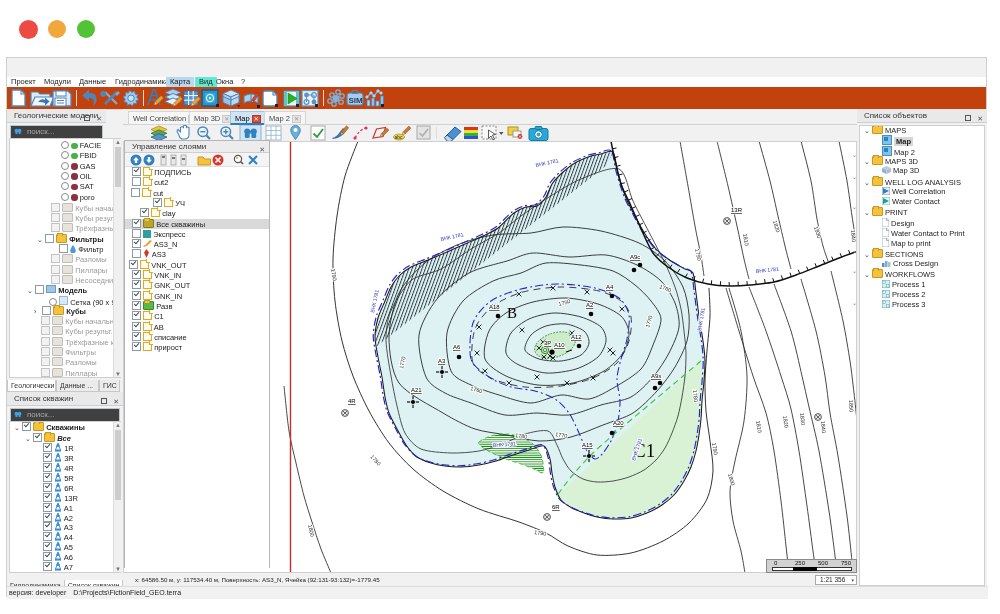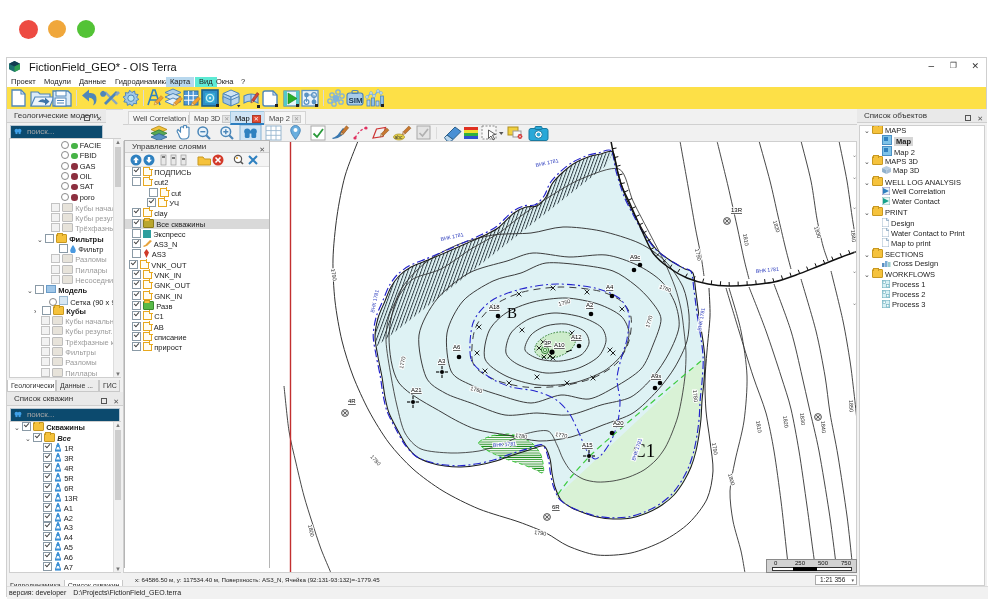--- a/index.html
+++ b/index.html
@@ -10,57 +10,46 @@
 .cbg{display:inline-block;width:7px;height:7px;border:1px solid #c3c3c3;background:#f2f2f2;vertical-align:-1px}
 .fold{display:inline-block;width:9px;height:7px;background:#f5c23c;border:1px solid #c89820;border-radius:1px;vertical-align:-1px;position:relative}
 .fold:before{content:"";position:absolute;left:0;top:-2px;width:4px;height:2px;background:#f5c23c;border:1px solid #c89820;border-bottom:none}
 .foldg{display:inline-block;width:9px;height:7px;background:#e7e3da;border:1px solid #bdbdbd;border-radius:1px;vertical-align:-1px}
 .lay{display:inline-block;width:7px;height:7px;border:1.3px solid #e8a81e;background:#fffdf2;vertical-align:-1px;position:relative}.lay:after{content:"";position:absolute;right:-2px;top:-2px;width:3px;height:3px;background:#fff;border-left:1.3px solid #e8a81e;border-bottom:1.3px solid #e8a81e}
 .arr{display:inline-block;width:8px;font-size:7px;color:#444}
 .rad{display:inline-block;width:6px;height:6px;border:1px solid #8a8a8a;border-radius:50%;background:#fff;vertical-align:-1px}
 .dot{display:inline-block;width:6.5px;height:6.5px;border-radius:50%;vertical-align:-1px}
 .ptitle{position:absolute;left:0;right:0;top:0;height:14px;background:#e9e9e9;border-bottom:1px solid #cfcfcf;font-size:8px;color:#333;line-height:14px;padding-left:7px;box-sizing:border-box}
 .pbtns{position:absolute;right:4px;top:3px;font-size:7px;color:#555}.pinbox{display:inline-block;width:4px;height:4px;border:1px solid #555;margin-right:6px;vertical-align:0.5px}
-.search{position:absolute;left:3px;right:3px;top:16px;height:12px;background:#0c4a6e;border:1px solid #b9c7d2;font-size:8px;color:#a7a7a7;line-height:12px;padding-left:16px}
+.search{position:absolute;left:3px;right:3px;top:16px;height:12px;background:#404040;border:1px solid #b9c7d2;font-size:8px;color:#a7a7a7;line-height:12px;padding-left:16px}
 .tabbtn{display:inline-block;height:12px;line-height:12px;font-size:7px;color:#333;padding:0 3px;white-space:nowrap;border:1px solid #c8c8c8;border-top:none;background:#ececec}
 .tabbtn.sel{background:#fff}
 .mi{font-size:7.5px;color:#222;position:absolute;top:0;height:10px;line-height:10px}
 </style></head>
 <body>
 
 <div class="a" style="left:19px;top:20px;width:19px;height:19px;border-radius:50%;background:#ed4b42"></div>
 <div class="a" style="left:48px;top:20px;width:18px;height:18px;border-radius:50%;background:#f0a73b"></div>
 <div class="a" style="left:77px;top:20px;width:18px;height:18px;border-radius:50%;background:#53c336"></div>
 
 <div class="a" id="win" style="left:6px;top:57px;width:981px;height:540px;background:#f1f1f1;border:1px solid #cfcfcf;box-sizing:border-box">
 
-  <div class="a" style="left:0;top:0;width:100%;height:19px;background:#fff">
-    <svg class="a" style="left:2px;top:3px" width="11" height="11" viewBox="0 0 10 10">
-        <polygon points="5,0 10,2.5 10,7.5 5,10 0,7.5 0,2.5" fill="#1b6f6f"></polygon>
-        <polygon points="5,0 10,2.5 5,5 0,2.5" fill="#123c52"></polygon>
-        <polygon points="5,5 10,2.5 10,7.5 5,10" fill="#2e9e52"></polygon>
-      </svg>
-    <span class="a" style="left:22px;top:3px;font-size:11px;color:#111">FictionField_GEO* - OIS Terra</span>
-    <span class="a" style="right:52px;top:2px;font-size:10px;color:#333">–</span>
-    <span class="a" style="right:29px;top:3px;font-size:8px;color:#333">❐</span>
-    <span class="a" style="right:7px;top:3px;font-size:9px;color:#333">✕</span>
-  </div>
 
   <div class="a" style="left:0;top:19px;width:100%;height:10px;background:#fff">
     <span class="mi" style="left:4px">Проект</span>
     <span class="mi" style="left:37px">Модули</span>
     <span class="mi" style="left:72px">Данные</span>
     <span class="mi" style="left:108px">Гидродинамика</span>
     <span class="mi" style="left:159px;background:#b8d8ee;padding:0 4px">Карта</span>
     <span class="mi" style="left:188px;background:#5eead4;padding:0 4px">Вид</span>
     <span class="mi" style="left:209px">Окна</span>
     <span class="mi" style="left:234px">?</span>
   </div>
 
-  <div class="a" id="maintb" style="left:0;top:29px;width:100%;height:22px;background:#fde047;border-bottom:1px solid #d9d9d9"><svg width="981" height="22" viewBox="0 0 981 22">
+  <div class="a" id="maintb" style="left:0;top:29px;width:100%;height:22px;background:#c2410c;border-bottom:1px solid #d9d9d9"><svg width="981" height="22" viewBox="0 0 981 22">
         <path d="M5 3 h9 l4 4 v12 h-13 z" fill="#fff" stroke="#4f86ba" stroke-width="1.3"></path>
         <path d="M14 3 v4 h4" fill="none" stroke="#4f86ba" stroke-width="1.1"></path>
         <path d="M24 5 h7 l2 2 h10 v12 h-19 z" fill="#dcebf7" stroke="#4f86ba" stroke-width="1.2"></path>
         <path d="M24 19 l4 -9 h19 l-4 9 z" fill="#eef5fb" stroke="#4f86ba" stroke-width="1.2"></path>
         <path d="M31 15 q3 -4 7 -2 l0 -2.5 l4.5 4 l-4.5 4 l0 -2.5 q-4 -1.5 -7 -1 z" fill="#3f76aa"></path>
         <path d="M46 4 h15 l3 3 v12 h-18 z" fill="#dcebf7" stroke="#4f86ba" stroke-width="1.3"></path>
         <rect x="49" y="4" width="10" height="5" fill="#fff" stroke="#4f86ba"></rect>
         <rect x="48" y="11" width="11" height="8" fill="#fff" stroke="#4f86ba"></rect>
         <line x1="50" y1="13.5" x2="57" y2="13.5" stroke="#4f86ba"></line>
         <line x1="50" y1="16" x2="57" y2="16" stroke="#4f86ba"></line>
@@ -616,23 +605,23 @@
           <circle cx="93" cy="7" r="5.5" fill="#d33a2a"></circle>
           <path d="M90.5 4.5 l5 5 m0 -5 l-5 5" stroke="#fff" stroke-width="1.6"></path>
           <circle cx="113" cy="6" r="3.6" fill="#fff" stroke="#555" stroke-width="1.2"></circle>
           <line x1="115.5" y1="8.5" x2="118" y2="11" stroke="#555" stroke-width="1.6"></line>
           <circle cx="112" cy="5" r="1" fill="#e8a020"></circle>
           <path d="M124 3 l8 8 m0 -8 l-8 8" stroke="#2f81c0" stroke-width="2"></path>
         </svg></div>
     <div class="a" style="left:0;top:26px;width:144px;height:401px;background:#fff;overflow:hidden" id="laylist">
         <div class="row" style="left:0;top:0px;width:144px;padding-left:7px"><span class="cb c"></span> <span class="lay"></span> <span>ПОДПИСЬ</span></div>
 <div class="row" style="left:0;top:10.3px;width:144px;padding-left:7px"><span class="cb"></span> <span class="lay"></span> <span>cut2</span></div>
-<div class="row" style="left:12px;top:20.6px;width:144px;padding-left:12px"><span class="cb"></span> <span class="lay"></span> <span>cut</span></div>
-<div class="row" style="left:9px;top:30.900000000000002px;width:144px;padding-left:13px"><span class="cb c"></span> <span class="lay"></span> <span>УЧ</span></div>
-<div class="row" style="left:0;top:41.2px;width:144px;padding-left:7px"><span class="cb c"></span> <span class="lay"></span> <span>clay</span></div>
+<div class="row" style="left:0;top:20.6px;width:144px;padding-left:6px"><span class="cb"></span> <span class="lay"></span> <span>cut</span></div>
+<div class="row" style="left:15px;top:30.900000000000002px;width:144px;padding-left:13px"><span class="cb c"></span> <span class="lay"></span> <span>УЧ</span></div>
+<div class="row" style="left:8px;top:41.2px;width:144px;padding-left:7px"><span class="cb c"></span> <span class="lay"></span> <span>clay</span></div>
 <div class="row" style="left:0;top:51.5px;width:144px;background:#d9d9d9;padding-left:7px"><span class="cb c"></span> <span class="fold" style="background:#b9a62e;border-color:#8a7a1a"></span> <span>Все скважины</span></div>
 <div class="row" style="left:0;top:61.8px;width:144px;padding-left:7px"><span class="cb"></span> <span style="display:inline-block;width:8px;height:8px;background:#2e9e9e;vertical-align:-1px"></span> <span>Экспресс</span></div>
 <div class="row" style="left:0;top:72.1px;width:144px;padding-left:7px"><span class="cb c"></span> <svg width="9" height="8" viewBox="0 0 9 8" style="vertical-align:-1px">
             <path d="M0 6 Q3 5 4 3 L7 0 L9 1 L6 4 Q5 6 1 7 Z" fill="#e8a33c"></path>
           </svg> <span>AS3_N</span></div>
 <div class="row" style="left:0;top:82.39999999999999px;width:144px;padding-left:7px"><span class="cb"></span> <svg width="7" height="9" viewBox="0 0 7 9" style="vertical-align:-1px">
             <path d="M3.5 0 L6 3.5 L3.5 9 L1 3.5 Z" fill="#d03a2a"></path>
           </svg> <span>AS3</span></div>
 <div class="row" style="left:0;top:92.69999999999999px;width:144px;padding-left:4px"><span class="cb c"></span> <span class="lay"></span> <span>VNK_OUT</span></div>
 <div class="row" style="left:0;top:102.99999999999999px;width:144px;padding-left:7px"><span class="cb c"></span> <span class="lay"></span> <span>VNK_IN</span></div>

